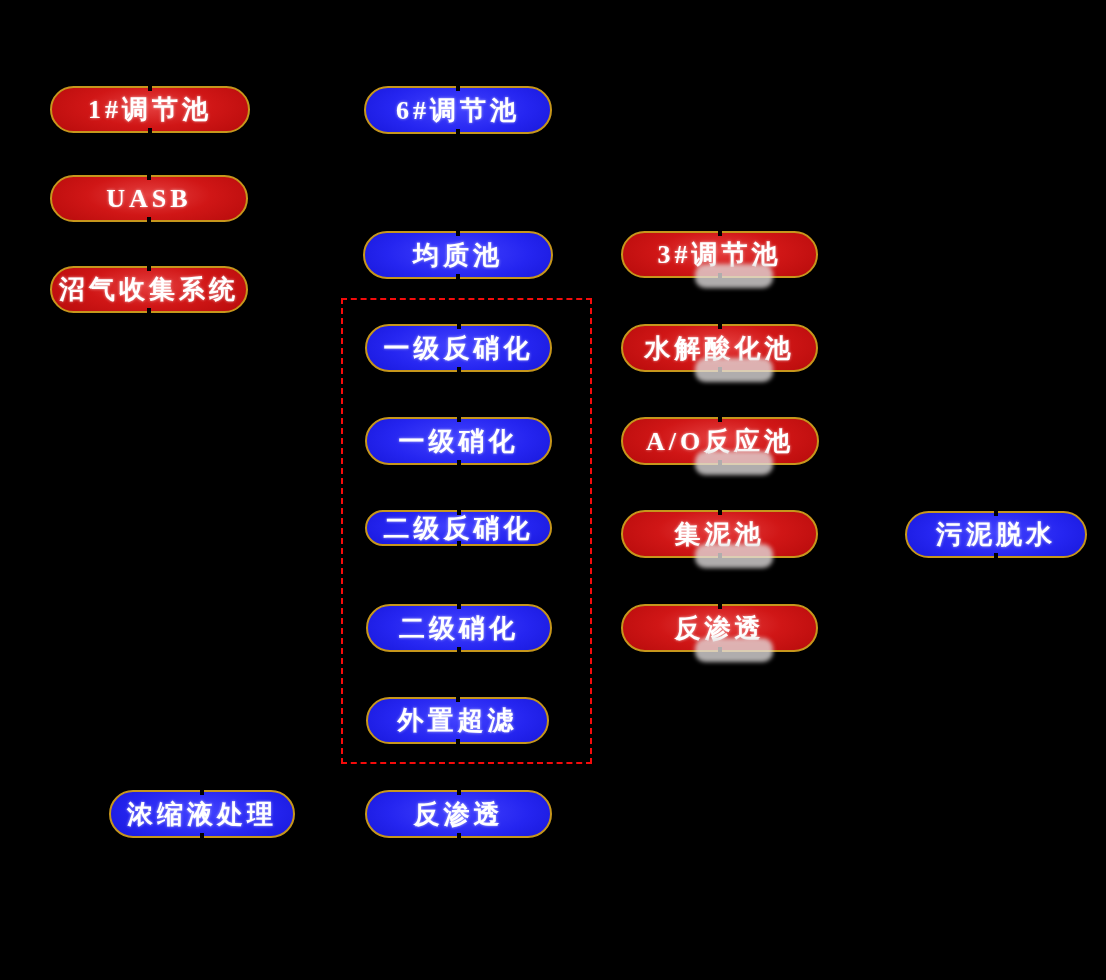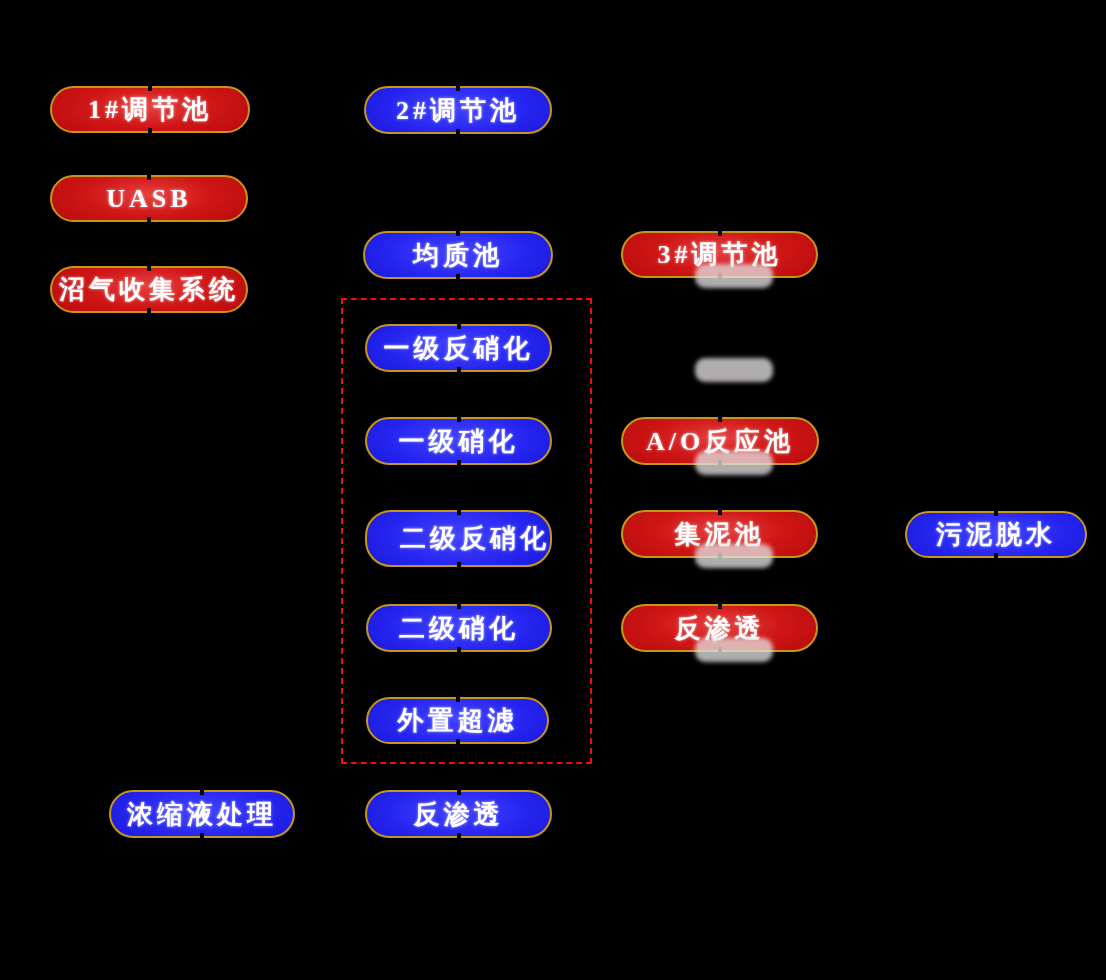--- a/index.html
+++ b/index.html
@@ -86,50 +86,53 @@
     <span class="label">1#调节池</span>
   </div>
   <div class="node red" style="left:50px; top:175px; width:198px; height:47px;justify-content:center;">
     <span class="label">UASB</span>
   </div>
   <div class="node red" style="left:50px; top:266px; width:198px; height:47px;">
     <span class="label">沼气收集系统</span>
   </div>
 
   <div class="node blue" style="left:364px; top:86px; width:188px; height:48px;">
-    <span class="label">2#调节池</span>
+    <span class="label">6#调节池</span>
   </div>
   <div class="node blue" style="left:363px; top:231px; width:190px; height:48px;">
     <span class="label">均质池</span>
   </div>
   <div class="node blue" style="left:365px; top:324px; width:187px; height:48px;">
     <span class="label">一级反硝化</span>
   </div>
   <div class="node blue" style="left:365px; top:417px; width:187px; height:48px;">
     <span class="label">一级硝化</span>
   </div>
-  <div class="node blue" style="left:365px; top:510px; width:187px; height:57px;justify-content:flex-end;">
+  <div class="node blue" style="left:365px; top:510px; width:187px; height:36px;">
     <span class="label">二级反硝化</span>
   </div>
   <div class="node blue" style="left:366px; top:604px; width:186px; height:48px;">
     <span class="label">二级硝化</span>
   </div>
   <div class="node blue" style="left:366px; top:697px; width:183px; height:47px;">
     <span class="label">外置超滤</span>
   </div>
   <div class="node blue" style="left:365px; top:790px; width:187px; height:48px;">
     <span class="label">反渗透</span>
   </div>
 
   <div class="node blue" style="left:109px; top:790px; width:186px; height:48px;">
     <span class="label">浓缩液处理</span>
   </div>
 
   <div class="node red" style="left:621px; top:231px; width:197px; height:47px;">
     <span class="label">3#调节池</span>
+  </div>
+  <div class="node red" style="left:621px; top:324px; width:197px; height:48px;">
+    <span class="label">水解酸化池</span>
   </div>
   <div class="node red" style="left:621px; top:510px; width:197px; height:48px;">
     <span class="label">集泥池</span>
   </div>
   <div class="node red" style="left:621px; top:417px; width:198px; height:48px;">
     <span class="label">A/O反应池</span>
   </div>
   <div class="node red" style="left:621px; top:604px; width:197px; height:48px;">
     <span class="label">反渗透</span>
   </div>

